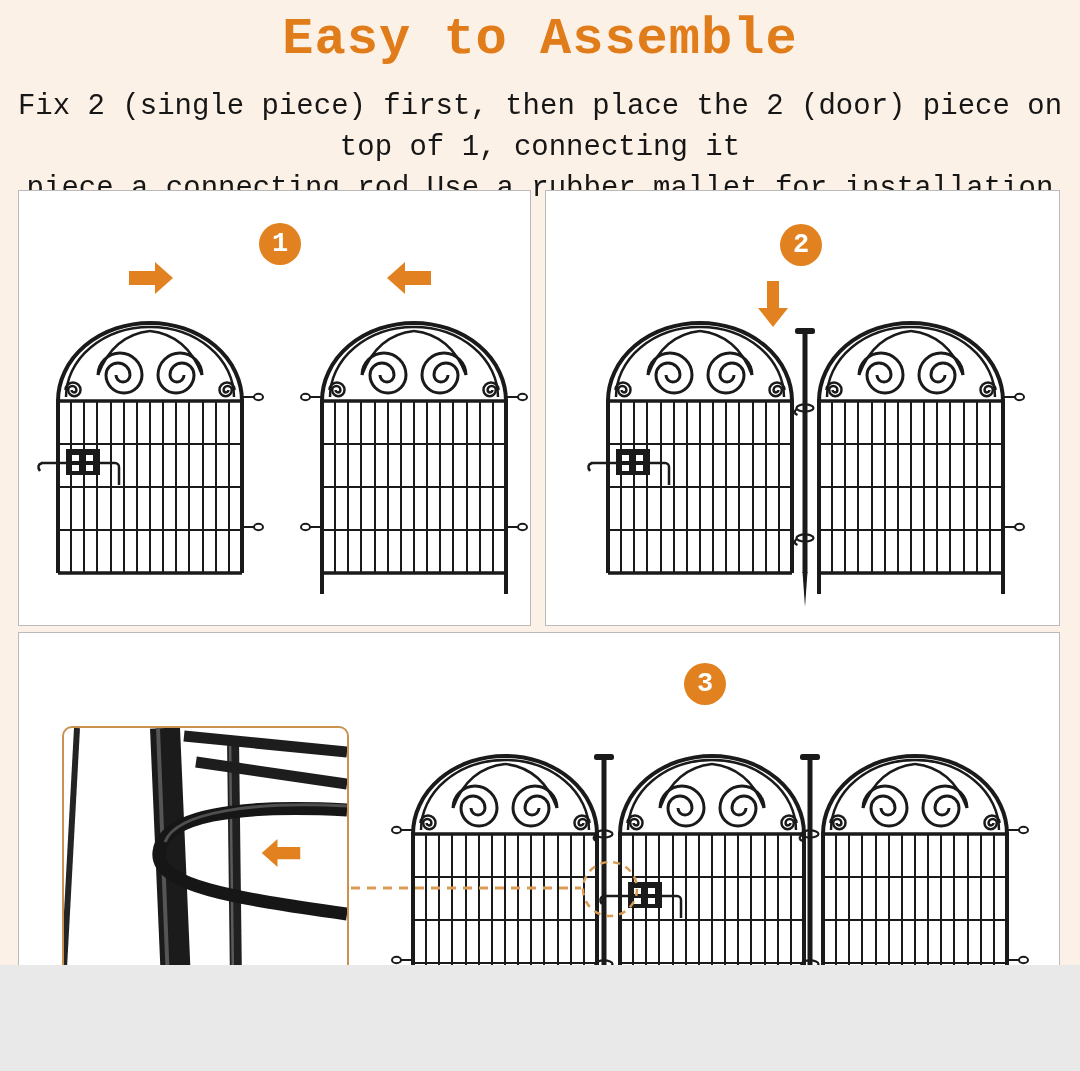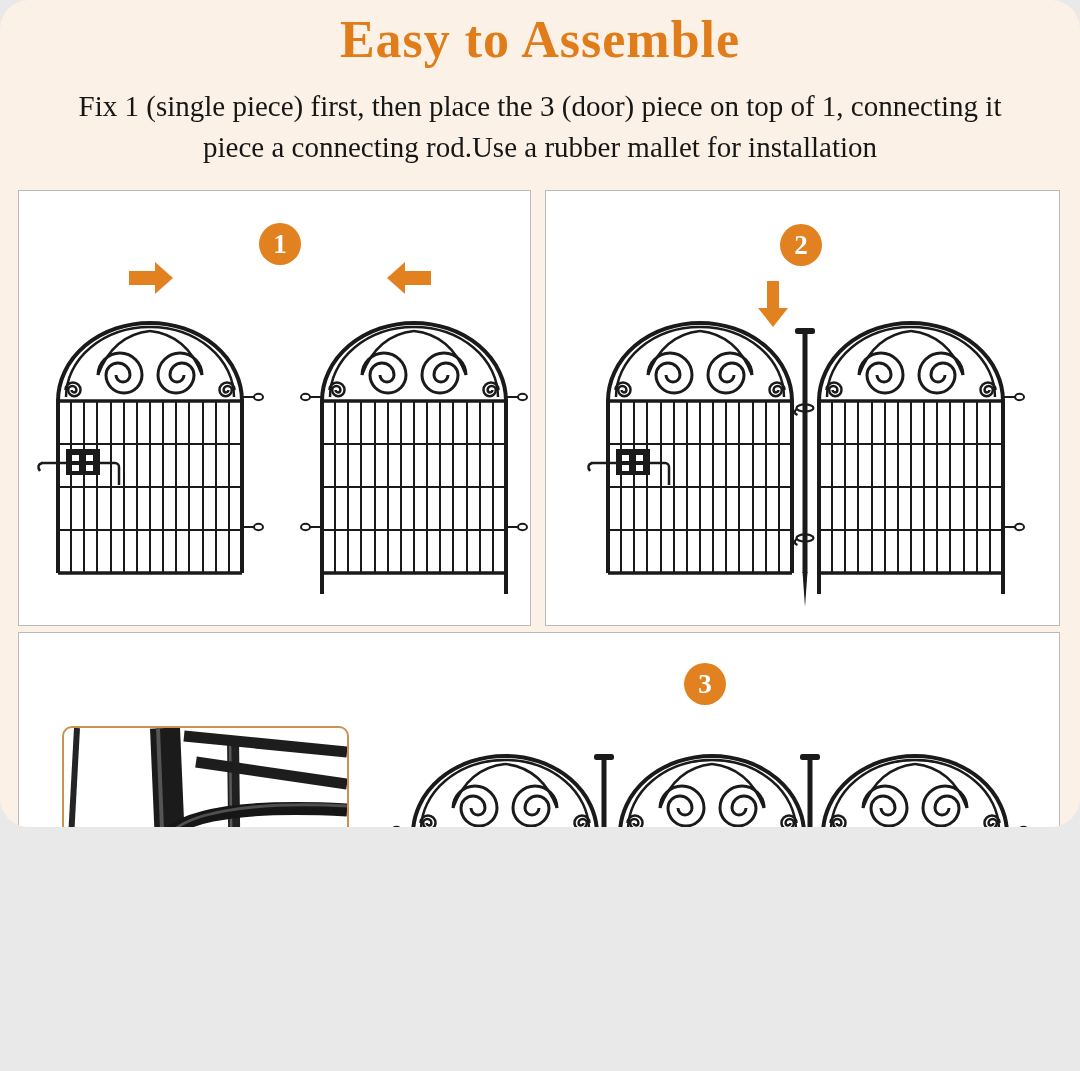--- a/index.html
+++ b/index.html
@@ -1,22 +1,21 @@
 <!DOCTYPE html>
 <html style="--page_bg: #fcf1e6; --panel_bg: #ffffff; --panel_border: #bababa; --title: #e07c1a; --text: #161616; --accent: #e2811f; --badge: #e2811f; --line: #1a1a1a; --dashed: #d89c55; --inset_border: #c9934f;"><head>
 <meta charset="utf-8">
 <style>
   * { margin:0; padding:0; box-sizing:border-box; }
   html,body { background:#e9e9e9; }
   .page {
-    position:relative; width:1080px; height:827px;
+    position:relative; width:1080px; height:965px;
     background:var(--page_bg,#fcf1e6);
-    font-family:Liberation Serif, serif;
+    font-family:Liberation Mono, monospace;
     overflow:hidden;
-    border-radius:29px;
   }
   .title {
     position:absolute; top:10px; left:0; width:100%;
     text-align:center; font-size:52px; font-weight:bold;
     color:var(--title,#e07c1a); letter-spacing:1px;
   }
   .subtitle {
     position:absolute; top:86px; left:0; width:100%;
     text-align:center; font-size:29px; line-height:41px;
     color:var(--text,#161616);
@@ -94,21 +93,21 @@
         <path d="M4.5 211q-4 4 1 6" style="fill:none;stroke:var(--line,#1a1a1a);stroke-width:2.2"></path>
       </g>
       <polygon id="arrR" points="0,9 26,9 26,0 44,16 26,32 26,23 0,23" style="fill:var(--accent,#e2811f)"></polygon>
       <polygon id="arrL" points="44,9 18,9 18,0 0,16 18,32 18,23 44,23" style="fill:var(--accent,#e2811f)"></polygon>
       <polygon id="arrD" points="9,0 21,0 21,27 30,27 15,46 0,27 9,27" style="fill:var(--accent,#e2811f)"></polygon>
     </defs>
   </svg>
 
   <div class="title">Easy to Assemble</div>
   <div class="subtitle">
-    <div>Fix 1 (single piece) first, then place the 3 (door) piece on top of 1, connecting it</div>
+    <div>Fix 2 (single piece) first, then place the 2 (door) piece on top of 1, connecting it</div>
     <div>piece a connecting rod.Use a rubber mallet for installation</div>
   </div>
 
   <div class="panel p1">
     <div class="badge" style="left:240px;top:32px">1</div>
     <svg class="abs" style="left:110px;top:71px" width="44" height="32" viewBox="0 0 44 32">
         <use href="#arrR"></use>
       </svg>
     <svg class="abs" style="left:368px;top:71px" width="44" height="32" viewBox="0 0 44 32">
         <use href="#arrL"></use>

